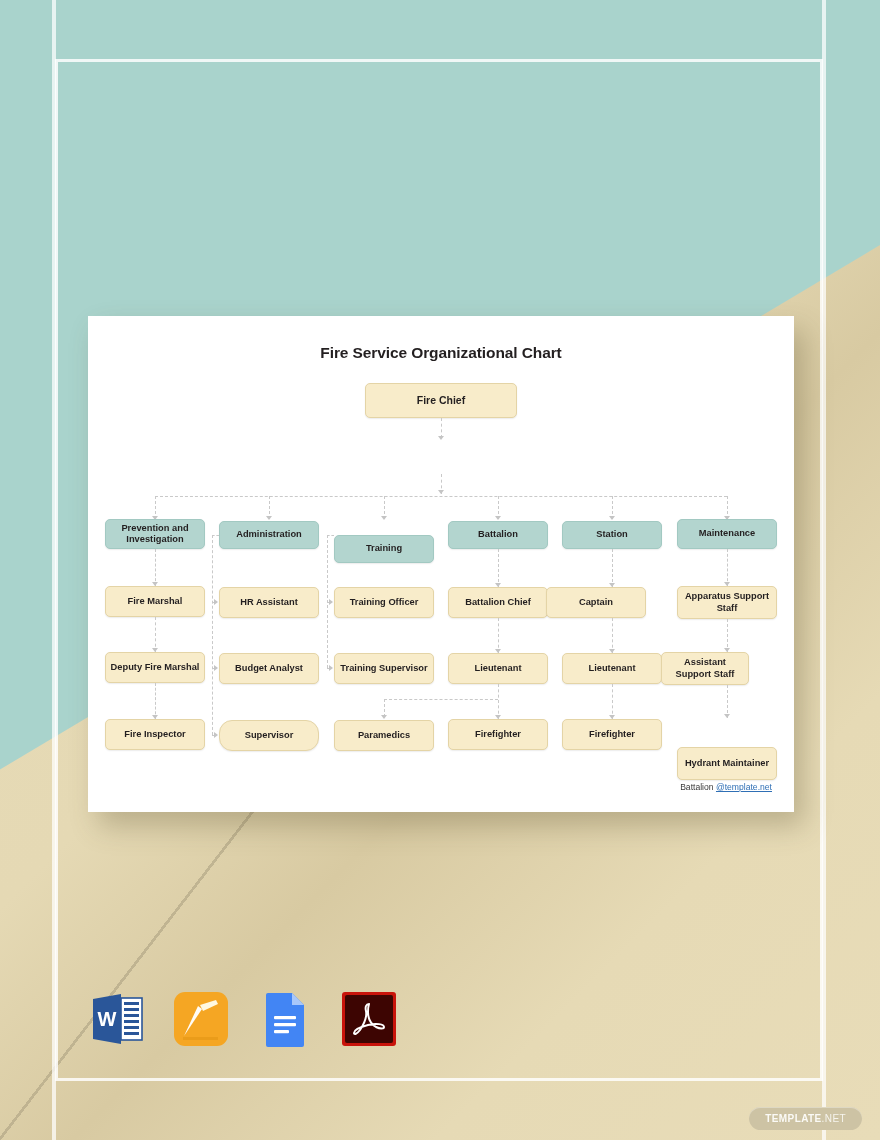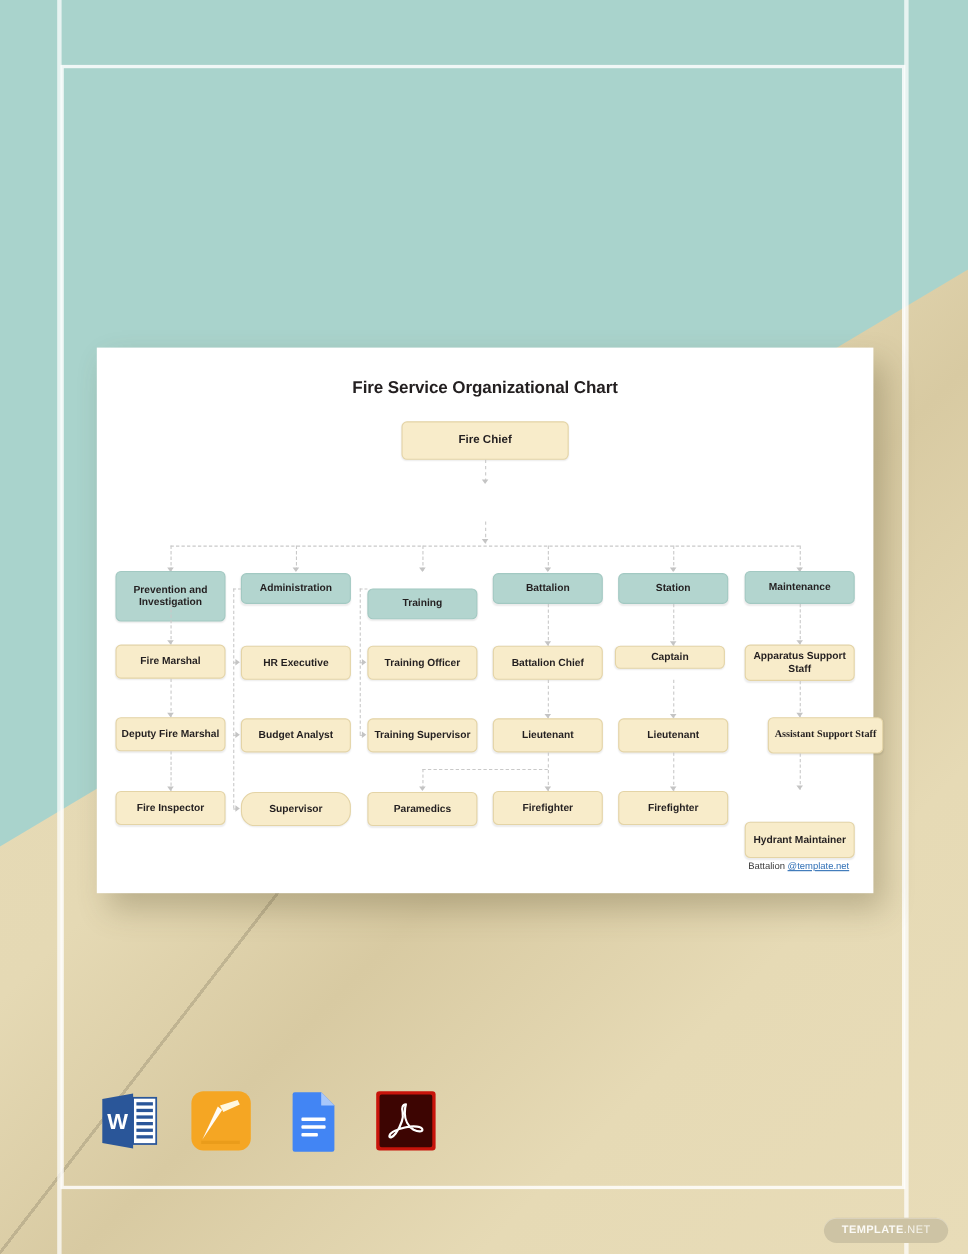--- a/index.html
+++ b/index.html
@@ -170,21 +170,21 @@
 
       <div class="vline" style="left:410px; top:180px; height:23px;"></div>
       <div class="arrow-d" style="left:406.8px; top:200px;"></div>
 
       <div class="vline" style="left:524px; top:180px; height:23px;"></div>
       <div class="arrow-d" style="left:520.8px; top:200px;"></div>
 
       <div class="vline" style="left:639px; top:180px; height:23px;"></div>
       <div class="arrow-d" style="left:635.8px; top:200px;"></div>
 
-      <div class="node teal" style="left:17px; top:203px; width:100px; height:46px;">Prevention and Investigation</div>
+      <div class="node teal" style="left:17px; top:203px; width:100px; height:30px;">Prevention and Investigation</div>
       <div class="node teal" style="left:131px; top:205px; width:100px; height:28px;">Administration</div>
       <div class="node teal" style="left:246px; top:205px; width:100px; height:28px;margin-top:14px;">Training</div>
       <div class="node teal" style="left:360px; top:205px; width:100px; height:28px;">Battalion</div>
       <div class="node teal" style="left:474px; top:205px; width:100px; height:28px;">Station</div>
       <div class="node teal" style="left:589px; top:203px; width:100px; height:30px;">Maintenance</div>
 
       <div class="vline" style="left:67px; top:233px; height:37px;"></div>
       <div class="arrow-d" style="left:63.8px; top:266px;"></div>
       <div class="node cream" style="left:17px; top:270px; width:100px; height:31px;">Fire Marshal</div>
 
@@ -194,21 +194,21 @@
 
       <div class="vline" style="left:67px; top:367px; height:36px;"></div>
       <div class="arrow-d" style="left:63.8px; top:399px;"></div>
       <div class="node cream" style="left:17px; top:403px; width:100px; height:31px;">Fire Inspector</div>
 
       <div class="vline" style="left:124px; top:219px; height:200px;"></div>
       <div class="hline" style="left:124px; top:219px; width:7px;"></div>
 
       <div class="hline" style="left:124px; top:286px; width:3px;"></div>
       <div class="arrow-r" style="left:126px; top:282.8px;"></div>
-      <div class="node cream" style="left:131px; top:271px; width:100px; height:31px;">HR Executive</div>
+      <div class="node cream" style="left:131px; top:271px; width:100px; height:31px;">HR Assistant</div>
 
       <div class="hline" style="left:124px; top:352px; width:3px;"></div>
       <div class="arrow-r" style="left:126px; top:348.8px;"></div>
       <div class="node cream" style="left:131px; top:337px; width:100px; height:31px;">Budget Analyst</div>
 
       <div class="hline" style="left:124px; top:419px; width:3px;"></div>
       <div class="arrow-r" style="left:126px; top:415.8px;"></div>
       <div class="node cream" style="left:131px; top:404px; width:100px; height:31px;border-radius:13px;">Supervisor</div>
 
       <div class="vline" style="left:239px; top:219px; height:133px;"></div>
@@ -234,37 +234,37 @@
       <div class="vline" style="left:410px; top:302px; height:35px;"></div>
       <div class="arrow-d" style="left:406.8px; top:333px;"></div>
       <div class="node cream" style="left:360px; top:337px; width:100px; height:31px;">Lieutenant</div>
 
       <div class="vline" style="left:410px; top:368px; height:35px;"></div>
       <div class="arrow-d" style="left:406.8px; top:399px;"></div>
       <div class="node cream" style="left:360px; top:403px; width:100px; height:31px;">Firefighter</div>
 
       <div class="vline" style="left:524px; top:233px; height:38px;"></div>
       <div class="arrow-d" style="left:520.8px; top:267px;"></div>
-      <div class="node cream" style="left:471px; top:271px; width:100px; height:21px;">Captain</div>
+      <div class="node cream" style="left:458px; top:271px; width:100px; height:31px;">Captain</div>
 
       <div class="vline" style="left:524px; top:302px; height:35px;"></div>
       <div class="arrow-d" style="left:520.8px; top:333px;"></div>
       <div class="node cream" style="left:474px; top:337px; width:100px; height:31px;">Lieutenant</div>
 
       <div class="vline" style="left:524px; top:368px; height:35px;"></div>
       <div class="arrow-d" style="left:520.8px; top:399px;"></div>
       <div class="node cream" style="left:474px; top:403px; width:100px; height:31px;">Firefighter</div>
 
       <div class="vline" style="left:639px; top:233px; height:37px;"></div>
       <div class="arrow-d" style="left:635.8px; top:266px;"></div>
       <div class="node cream" style="left:589px; top:270px; width:100px; height:33px;">Apparatus Support Staff</div>
 
       <div class="vline" style="left:639px; top:303px; height:33px;"></div>
       <div class="arrow-d" style="left:635.8px; top:332px;"></div>
-      <div class="node cream" style="left:610px; top:336px; width:105px; height:33px;font-family:Liberation Serif, serif;">Assistant Support Staff</div>
+      <div class="node cream" style="left:573px; top:336px; width:88px; height:33px;">Assistant Support Staff</div>
 
       <div class="vline" style="left:639px; top:369px; height:33px;"></div>
       <div class="arrow-d" style="left:635.8px; top:398px;"></div>
       <div class="node cream" style="left:589px; top:402px; width:100px; height:33px;margin-top:29px;">Hydrant Maintainer</div>
 
     </div>
 
     <div id="copyright"><span>Battalion </span><span class="link">@template.net</span></div>
   </div>
 

